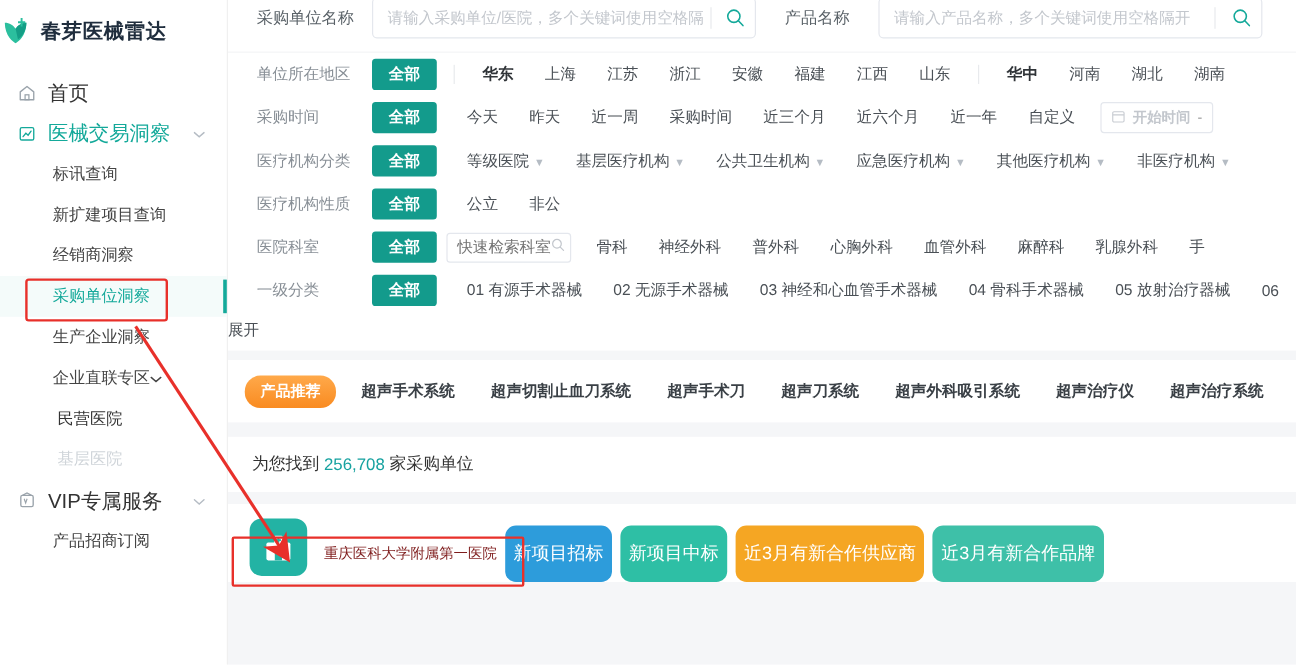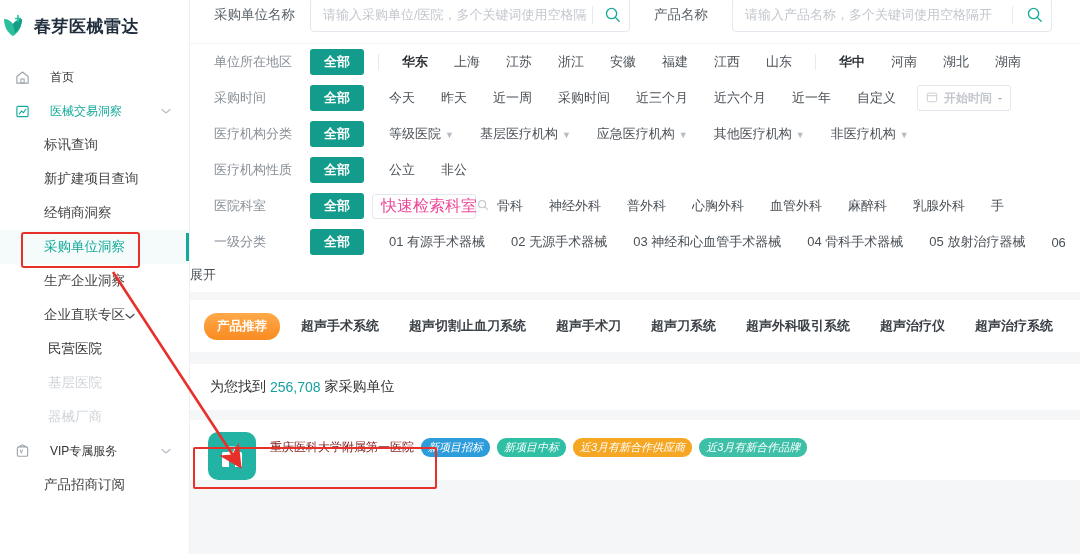--- a/index.html
+++ b/index.html
@@ -28,23 +28,23 @@
   }
   .brand-logo { width: 26px; height: 26px; flex: 0 0 26px; position: relative; }
   .brand-name {
     font-size: 17px; font-weight: bold; color: #1f2d3d; letter-spacing: .5px;
   }
   .nav { padding-top: 8px; }
   .nav-item {
     height: 34px;
     display: flex; align-items: center;
     padding-left: 14px;
-    font-size: 12px;
+    font-size: 17px;
     color: #333;
-    gap: 20px;
+    gap: 10px;
     position: relative;
   }
   .nav-item .nav-ico {
     width: 16px; height: 16px; flex: 0 0 16px;
     display: flex; align-items: center; justify-content: center;
     color: #9aa3ab;
   }
   .nav-item.active-top > .nav-label { color: #14a99a; }
   .nav-item.active-top > .nav-ico { color: #14a99a; }
   .nav-item .chev {
@@ -132,21 +132,21 @@
     padding: 4px 13px;
   }
   .opt.group { font-weight: bold; color: #303438; }
   .opt .caret { font-size: 9px; color: #b5bcc4; margin-left: 4px; }
   .mini-search {
     width: 104px; height: 25px;
     border: 1px solid #e4e7ed; border-radius: 3px;
     display: flex; align-items: center;
     padding: 0 6px 0 8px; margin: 0 8px 0 4px;
   }
-  .mini-search .ph { font-size: 16px; color: #ec4899; flex: 1 1 auto; }
+  .mini-search .ph { font-size: 13px; color: #737373; flex: 1 1 auto; }
   .date-box {
     display: flex; align-items: center;
     height: 26px; border: 1px solid #e4e7ed; border-radius: 3px;
     padding: 0 8px; margin-left: 8px; gap: 6px;
   }
   .date-box .cal { color: #c8ccd2; font-size: 12px; }
   .date-box .ph { font-size: 12px; color: #c3c7cd; font-weight: bold; }
   .date-box .dash { font-size: 12px; color: #999; }
 
   .expand-row {
@@ -208,24 +208,23 @@
   .card-avatar {
     width: 48px; height: 48px; flex: 0 0 48px;
     border-radius: 10px;
     background: #23b3a4;
     display: flex; align-items: center; justify-content: center;
   }
   .card-body { flex: 1 1 auto; padding-top: 6px; }
   .card-title-row { display: flex; align-items: center; gap: 7px; }
   .card-title { font-size: 12px; color: #7f1d1d; }
   .badge {
-    font-size: 11px; color: #fff;
-    border-radius: 9px; padding: 2px 7px;
+    font-size: 15px; color: #fff;
+    border-radius: 9px; padding: 14px 7px;
     white-space: nowrap;
-    font-style: italic;
   }
 
   
   .anno { position: absolute; pointer-events: none; z-index: 40; }
   .box-sidebar {
     left: 21px; top: 232px; width: 119px; height: 36px;
     border: 2px solid #e8302a; border-radius: 3px;
   }
   .box-result {
     left: 193px; top: 447px; width: 244px; height: 42px;
@@ -298,23 +297,20 @@
               <path d="M1 1.5 L5 5 L9 1.5" fill="none" stroke="currentColor" stroke-width="1.2" stroke-linecap="round"></path>
             </svg>
         </span>
       </div>
 
       <div class="nav-sub2">
         <span>民营医院</span>
       </div>
       <div class="nav-sub2 disabled" style="color:#cfd4d9">
         <span>基层医院</span>
-      </div>
-      <div class="nav-sub2 disabled" style="color:#cfd4d9">
-        <span>器械厂商</span>
       </div>
 
       <div class="nav-item">
         <span class="nav-ico">
           <svg width="15" height="15" viewBox="0 0 16 16">
               <rect x="2.5" y="3" width="11" height="10" rx="1.4" fill="none" stroke="currentColor" stroke-width="1.2"></rect>
               <path d="M5.5 6 L6.8 9.8 L8.1 6" fill="none" stroke="currentColor" stroke-width="1"></path>
               <path d="M4 3 L8 0.9 L12 3" fill="none" stroke="currentColor" stroke-width="1.1"></path>
             </svg>
         </span>
@@ -412,20 +408,23 @@
         <div class="frow">
           <div class="frow-label">医疗机构分类</div>
           <div class="chip-all">全部</div>
           <div class="opt" style="margin-left:8px">
             <span>等级医院</span><span class="caret">▼</span>
           </div>
           <div class="opt">
             <span>基层医疗机构</span><span class="caret">▼</span>
           </div>
           <div class="opt">
+            <span>公共卫生机构</span><span class="caret">▼</span>
+          </div>
+          <div class="opt">
             <span>应急医疗机构</span><span class="caret">▼</span>
           </div>
           <div class="opt">
             <span>其他医疗机构</span><span class="caret">▼</span>
           </div>
           <div class="opt">
             <span>非医疗机构</span><span class="caret">▼</span>
           </div>
         </div>
 

